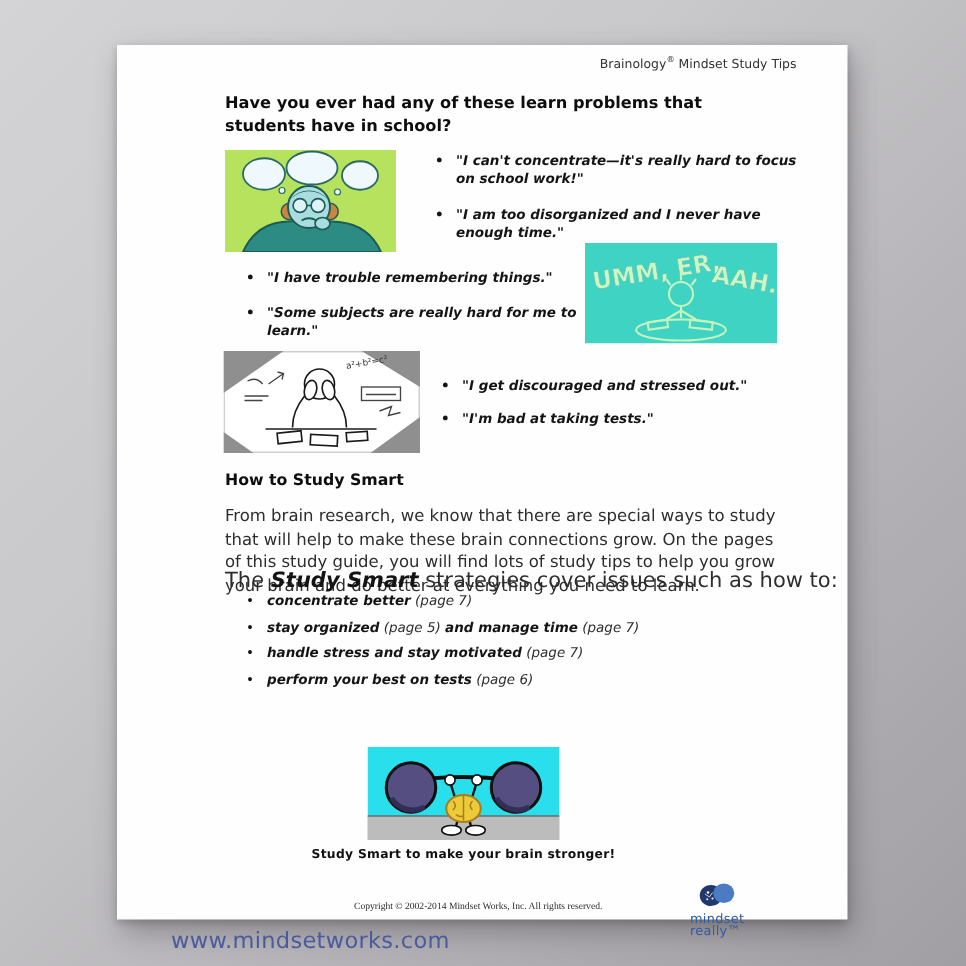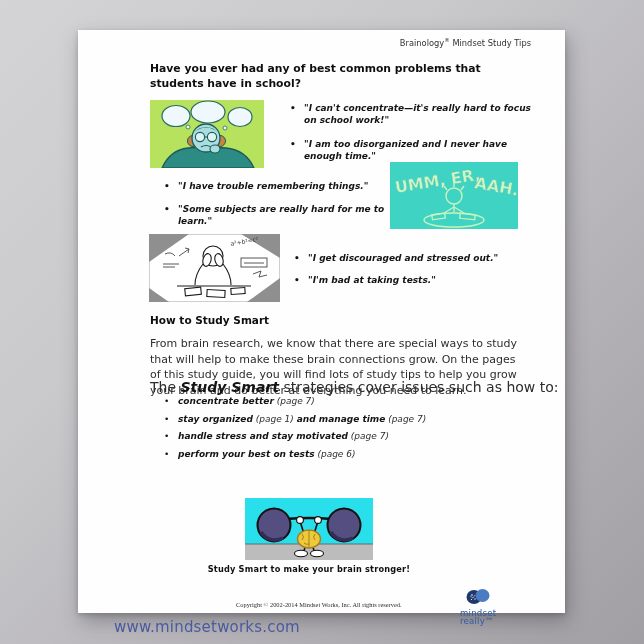--- a/index.html
+++ b/index.html
@@ -44,21 +44,21 @@
   .f-logo .logotext{font-size:8.6px;line-height:0.95;color:#2f5ba6;font-weight:500;letter-spacing:0.2px;}
 </style>
 </head>
 <body>
 
 <div class="stage">
   <div class="poster">
 
     <div class="hdr"><span>Brainology</span><sup>®</sup> <span>Mindset Study Tips</span></div>
 
-    <div class="title">Have you ever had any of best common problems that students have in school?</div>
+    <div class="title">Have you ever had any of these learn problems that students have in school?</div>
 
     <div class="illus" style="left:72px;top:70px;width:114px;height:68px;">
       <svg viewBox="0 0 114 68">
         <rect width="114" height="68" fill="#b6e25e"></rect>
         <ellipse cx="26" cy="16" rx="14" ry="10.5" fill="#eef8fd" stroke="#2a6a63" stroke-width="1.2"></ellipse>
         <ellipse cx="58" cy="12" rx="17" ry="11" fill="#eef8fd" stroke="#2a6a63" stroke-width="1.2"></ellipse>
         <ellipse cx="90" cy="17" rx="12" ry="9.5" fill="#eef8fd" stroke="#2a6a63" stroke-width="1.2"></ellipse>
         <circle cx="38" cy="27" r="2" fill="#eef8fd" stroke="#2a6a63" stroke-width="0.8"></circle>
         <circle cx="75" cy="28" r="2" fill="#eef8fd" stroke="#2a6a63" stroke-width="0.8"></circle>
         <path d="M12,68 Q20,50 38,48 Q56,46 76,48 Q96,50 104,68 Z" fill="#2c8c83" stroke="#1d5c56" stroke-width="1.3"></path>
@@ -140,21 +140,21 @@
     <div class="para">From brain research, we know that there are special ways to study that will help to make these brain connections grow.  On the pages of this study guide, you will find lots of study tips to help you grow your brain and do better at everything you need to learn.</div>
 
     <div class="introline"><span>The</span>
       <span class="bi">Study Smart</span>
       <span>strategies cover issues such as how to:</span></div>
 
     <ul class="strat">
       <li><span class="bi">concentrate better</span>
         <span class="ref">(page 7)</span></li>
       <li><span class="bi">stay organized</span>
-        <span class="ref">(page 1)</span>
+        <span class="ref">(page 5)</span>
         <span class="bi">and manage time</span>
         <span class="ref">(page 7)</span></li>
       <li><span class="bi">handle stress and stay motivated</span>
         <span class="ref">(page 7)</span></li>
       <li><span class="bi">perform your best on tests</span>
         <span class="ref">(page 6)</span></li>
     </ul>
 
 
     <div class="illus" style="left:167px;top:468px;width:128px;height:62px;">

